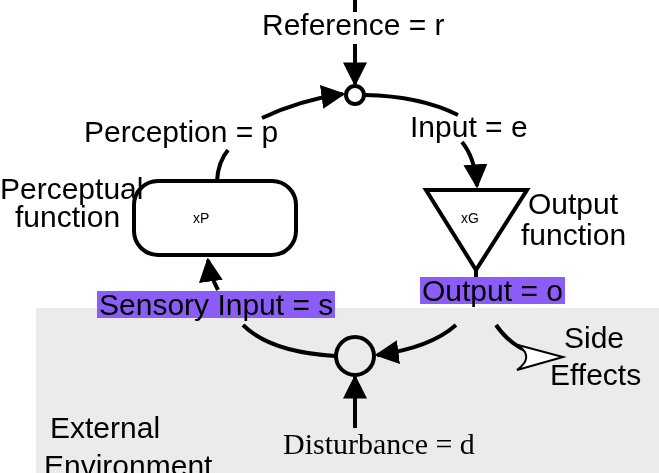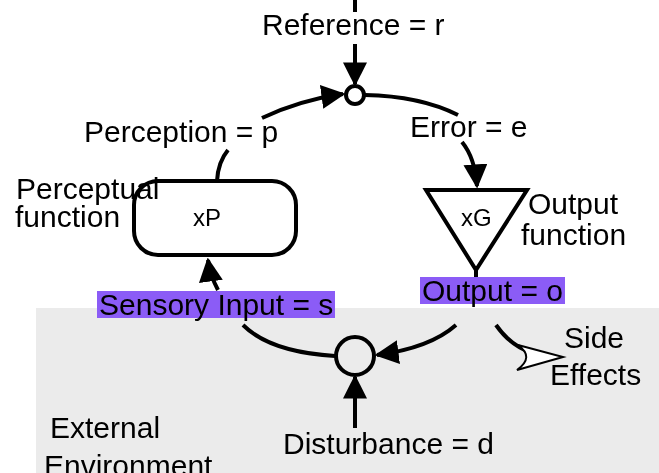--- a/index.html
+++ b/index.html
@@ -2,21 +2,21 @@
 <html><head>
 <meta charset="utf-8">
 <style>
   html, body { margin: 0; padding: 0; background: #ffffff; }
   body { width: 659px; height: 473px; position: relative; overflow: hidden;
          font-family: "Liberation Sans", sans-serif; color: #000; }
   #env-bg { position: absolute; left: 36px; top: 308px; width: 623px; height: 165px; background: #ebebeb; }
   svg#diagram { position: absolute; left: 0; top: 0; }
   .lbl { position: absolute; font-size: 30px; line-height: 27px; white-space: nowrap; }
   .lbl.white { background: #8b5cf6; padding: 0 2px; }
-  .inner { position: absolute; font-size: 24px; line-height: 24px; white-space: nowrap; }
+  .inner { position: absolute; font-size: 14px; line-height: 24px; white-space: nowrap; }
 </style>
 </head>
 <body>
 
 <div id="env-bg"></div>
 
 <svg id="diagram" width="659" height="473" viewBox="0 0 659 473">
   <defs>
     <marker id="ah" viewBox="0 0 10 10" refX="9" refY="5" markerWidth="6" markerHeight="6" orient="auto-start-reverse" markerUnits="strokeWidth">
       <path d="M0,0 L10,5 L0,10 z" fill="#000"></path>
@@ -48,32 +48,32 @@
   <path d="M456,325 Q430,348 377,355" fill="none" stroke="#000" stroke-width="4" marker-end="url(#ah)"></path>
 
   <path d="M496,325 Q510,345 530,352" fill="none" stroke="#000" stroke-width="4"></path>
   <path d="M518,345 L563,357 L517,370 Q535,357 518,345 z" fill="#fff" stroke="#000" stroke-width="2"></path>
 
   <line x1="355" y1="428" x2="355" y2="377" stroke="#000" stroke-width="4" marker-end="url(#ah)"></line>
 </svg>
 
 <div class="lbl" style="left:262px; top:11px;">Reference = r</div>
 <div class="lbl" style="left:84px; top:118px;">Perception = p</div>
-<div class="lbl" style="left:410px; top:113px;">Error = e</div>
+<div class="lbl" style="left:410px; top:113px;">Input = e</div>
 
-<div class="lbl" style="left:0px; top:175px;padding-left:16px;">Perceptual</div>
+<div class="lbl" style="left:0px; top:175px;">Perceptual</div>
 <div class="lbl" style="left:15px; top:203px;">function</div>
 <div class="inner" style="left:193px; top:206px;">xP</div>
 
 <div class="inner" style="left:461px; top:206px;">xG</div>
 <div class="lbl" style="left:528px; top:190px;text-align:right;">Output</div>
 <div class="lbl" style="left:521px; top:221px;">function</div>
 
 <div class="lbl white" style="left:97px; top:291px;">Sensory Input = s</div>
 <div class="lbl white" style="left:420px; top:277px;">Output = o</div>
 
 <div class="lbl" style="left:564px; top:324px;">Side</div>
 <div class="lbl" style="left:550px; top:361px;">Effects</div>
 
 <div class="lbl" style="left:44px; top:414px;margin-left:6px;">External</div>
 <div class="lbl" style="left:44px; top:429px;margin-top:23px;">Environment</div>
 
-<div class="lbl" style="left:283px; top:430px;">Disturbance = d</div>
+<div class="lbl" style="left:283px; top:430px;font-family:Liberation Serif, serif;">Disturbance = d</div>
 
 </body></html>

